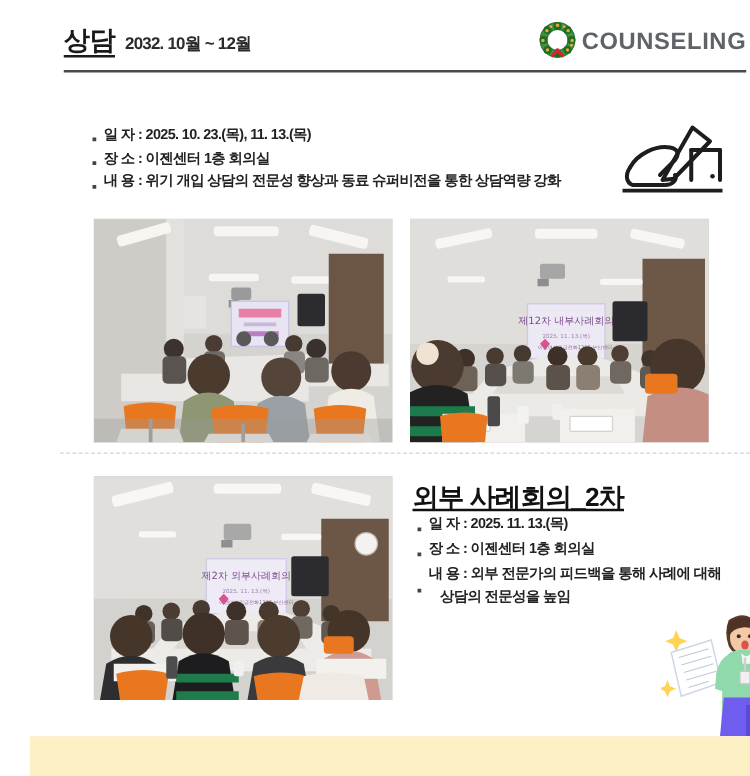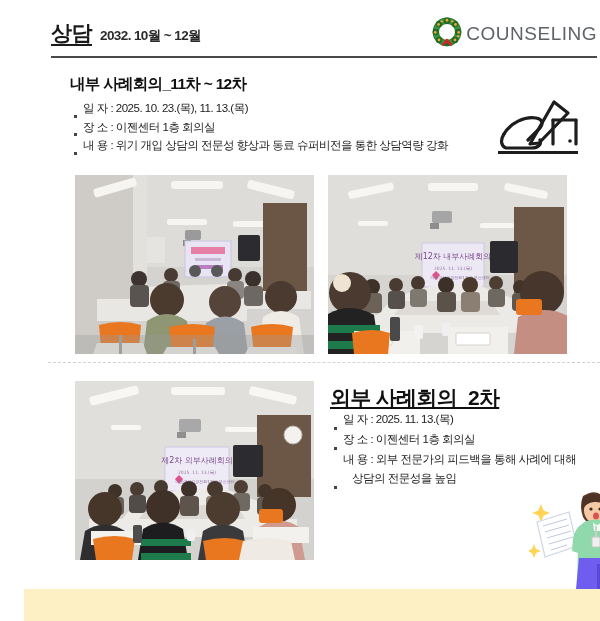--- a/index.html
+++ b/index.html
@@ -29,39 +29,40 @@
     font-size:13.5px;font-weight:bold;color:#2b2b2b;
     letter-spacing:-0.6px;line-height:1;
   }
   .hdr-right{
     position:absolute;right:27px;top:16px;
     display:flex;align-items:center;gap:2px;
   }
   .wreath{width:34px;height:34px;display:block;}
   .hdr-brand{
     font-size:19px;color:#5f6368;letter-spacing:0.5px;
-    font-weight:400;line-height:1;
+    font-weight:700;line-height:1;
   }
   .hdr-rule{
     position:absolute;left:27px;top:56px;width:546px;height:2px;
     background:#4a4a4a;
   }
 
   
   .sec1-head{
     position:absolute;left:46px;top:74px;
     font-size:15.5px;font-weight:bold;color:#111;
     letter-spacing:-0.7px;
   }
   .bullets{list-style:none;margin:0;padding:0;}
   .bullets li{
-    display:flex;align-items:flex-end;
+    display:flex;align-items:center;
     font-size:11.5px;color:#222;letter-spacing:-0.5px;
     line-height:1.62;
     margin:0;
+    font-weight:bold;
   }
   .bullets li .sq{
     flex:0 0 auto;width:3px;height:3px;background:#444;
     margin:7px 6px 0 0;
   }
   .bullets li .bt{display:block;}
   .sec1-bullets{position:absolute;left:50px;top:99px;width:430px;}
 
   .pen-icon{position:absolute;left:468px;top:96px;width:92px;height:62px;}
 
@@ -142,21 +143,20 @@
           </g>
         </svg>
       </span>
       <span class="hdr-brand">COUNSELING</span>
     </div>
 
     <div class="hdr-rule"></div>
   </div>
 
   
-  <div class="sec1-head">내부 사례회의_11차 ~ 12차</div>
 
   <ul class="bullets sec1-bullets">
     <li>
       <span class="sq"></span>
       <span class="bt"><span>일  자 :</span>
       <span>2025. 10. 23.(목),  11. 13.(목)</span></span>
     </li>
     <li>
       <span class="sq"></span>
       <span class="bt"><span>장  소 :</span>

